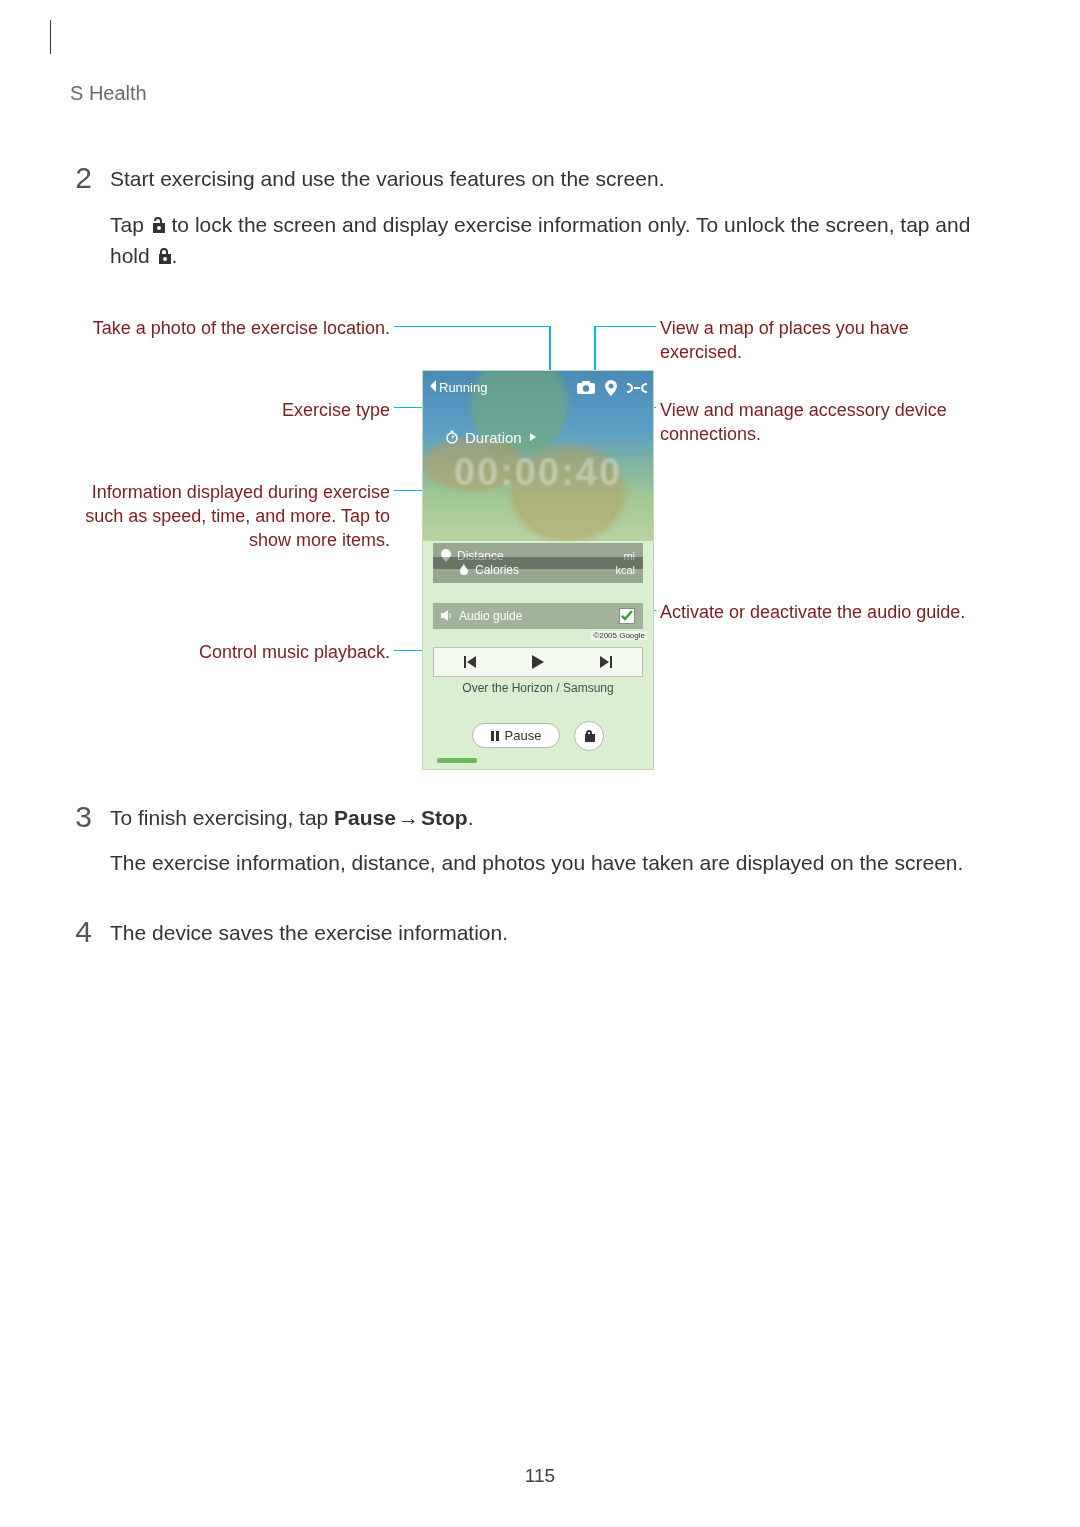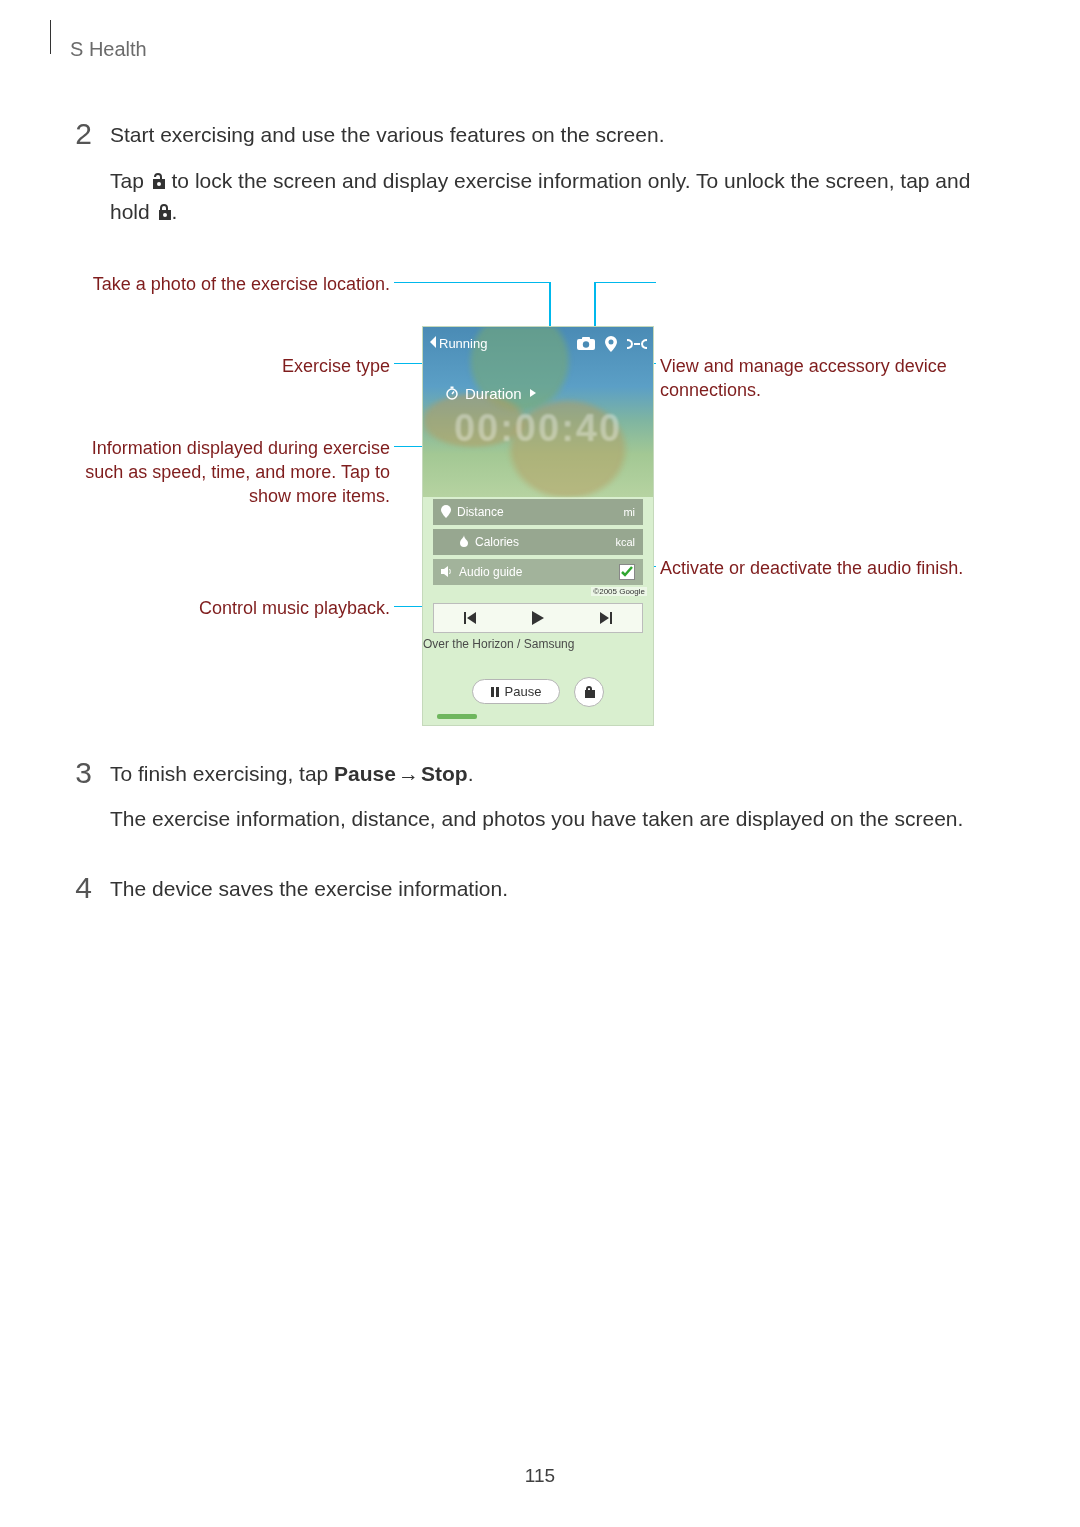--- a/index.html
+++ b/index.html
@@ -1,17 +1,17 @@
 <!DOCTYPE html>
 <html><head>
 <meta charset="utf-8">
 <style>
   * { box-sizing: border-box; margin: 0; padding: 0; }
   body { width: 1080px; height: 1527px; font-family: Arial, Helvetica, sans-serif; color:#333; background:#fff; position:relative; }
-  .page { padding: 38px 70px 0 70px; }
+  .page { padding: 38px 70px 0 70px; margin-top: 44px; }
   .hdr-rule { position:absolute; left:50px; top:20px; height:34px; border-left:1px solid #333; }
   .hdr { font-size:20px; color:#6b6b6b; margin-left:0; }
   .content { margin-top:58px; }
   .step { display:flex; gap:18px; margin-bottom:24px; }
   .num { font-size:30px; color:#555; line-height:1; min-width:22px; text-align:right;}
   .body { font-size:21px; line-height:1.5; color:#333; flex:1; }
   .body p { margin-bottom:14px; }
   .lock-glyph svg { vertical-align:-2px; }
   .bold { font-weight:bold; }
   .arrow { display:inline-block; padding:0 2px; }
@@ -40,31 +40,31 @@
   .topbar { position:absolute; top:6px; left:0; right:0; height:22px; display:flex; align-items:center; padding:0 6px; gap:8px; color:#fff; font-size:13px; }
   .tb-back { display:flex; gap:2px; }
   .tb-icons { margin-left:auto; display:flex; gap:10px; align-items:center; }
   .tb-icons svg, .tb-back svg { display:block; }
   .duration-row { position:absolute; top:58px; left:22px; display:flex; align-items:center; gap:6px; color:#fff; font-size:15px; }
   .duration-row .triangle { width:0;height:0;border-left:6px solid #fff;border-top:4px solid transparent;border-bottom:4px solid transparent; margin-left:2px;}
   .timer { position:absolute; top:80px; left:0; right:0; text-align:center; font-size:38px; font-weight:bold; color:rgba(255,255,255,0.35); letter-spacing:2px; filter:blur(1px); pointer-events:none;}
 
   .strip { position:absolute; left:10px; right:10px; height:26px; display:flex; align-items:center; padding:0 8px; color:#fff; font-size:12px; background:rgba(0,0,0,0.3); }
   .strip1 { top:172px; }
-  .strip2 { top:202px;padding-left:26px; }
+  .strip2 { top:186px;padding-left:26px; }
   .strip3 { top:232px; background:rgba(0,0,0,0.25);}
   .strip .label { margin-left:6px; }
   .strip .unit { margin-left:auto; font-size:11px; }
   .strip .icon {display:inline-flex;}
   .check { margin-left:auto; width:16px; height:16px; background:#fff; border:1px solid #888; display:flex; align-items:center; justify-content:center;}
   .copyright { position:absolute; top:260px; right:6px; font-size:8px; color:#333; background:rgba(255,255,255,0.5); padding:0 2px;}
 
   .music { position:absolute; top:276px; left:10px; right:10px; height:30px; border:1px solid #bcbcbc; background:#f5faf0; display:flex; align-items:center; justify-content:space-around;}
   .music svg { display:block; }
-  .track { position:absolute; top:310px; left:0; right:0; text-align:left; font-size:12px; color:#4a4a4a;}
+  .track { position:absolute; top:310px; left:0; right:0; text-align:center; font-size:12px; color:#4a4a4a;}
 
   .bottom { position:absolute; bottom:18px; left:0; right:0; display:flex; align-items:center; justify-content:center; gap:14px;}
   .pause-btn { display:flex; align-items:center; gap:6px; background:#fff; border:1px solid #b5b5b5; border-radius:16px; padding:4px 18px; font-size:13px; color:#333;}
   .lock-btn { width:30px; height:30px; border-radius:50%; background:#fff; border:1px solid #b5b5b5; display:flex; align-items:center; justify-content:center;}
   .bottom-bar { position:absolute; bottom:6px; left:14px; width:40px; height:5px; background:#6fb65e; border-radius:2px; filter:blur(0.5px);}
 </style>
 </head>
 <body>
 
 <div class="page">
@@ -87,22 +87,23 @@
       </div>
     </div>
 
     <div class="figure-wrap">
 
       <div class="callout left" style="left:0; top:6px; width:320px;">Take a photo of the exercise location.</div>
       <div class="callout left" style="left:0; top:88px; width:320px;">Exercise type</div>
       <div class="callout left" style="left:0; top:170px; width:320px;">Information displayed during exercise such as speed, time, and more. Tap to show more items.</div>
       <div class="callout left" style="left:0; top:330px; width:320px;">Control music playback.</div>
 
+      <div class="callout right" style="left:590px; top:6px; width:320px;">View a map of places you have exercised.</div>
       <div class="callout right" style="left:590px; top:88px; width:320px;">View and manage accessory device connections.</div>
-      <div class="callout right" style="left:590px; top:290px; width:320px;">Activate or deactivate the audio finish.</div>
+      <div class="callout right" style="left:590px; top:290px; width:320px;">Activate or deactivate the audio guide.</div>
 
       <div class="leader leaderH" style="left:324px; top:16px; width:156px;"></div>
       <div class="leader leaderV" style="left:479px; top:16px; height:52px;"></div>
 
       <div class="leader leaderH" style="left:324px; top:97px; width:62px;"></div>
       <div class="leader leaderV" style="left:385px; top:78px; height:20px;"></div>
 
       <div class="leader leaderH" style="left:324px; top:180px; width:30px;"></div>
       <div class="leader leaderV" style="left:353px; top:122px; height:112px;"></div>
       <div class="leader leaderH" style="left:353px; top:122px; width:32px;"></div>

